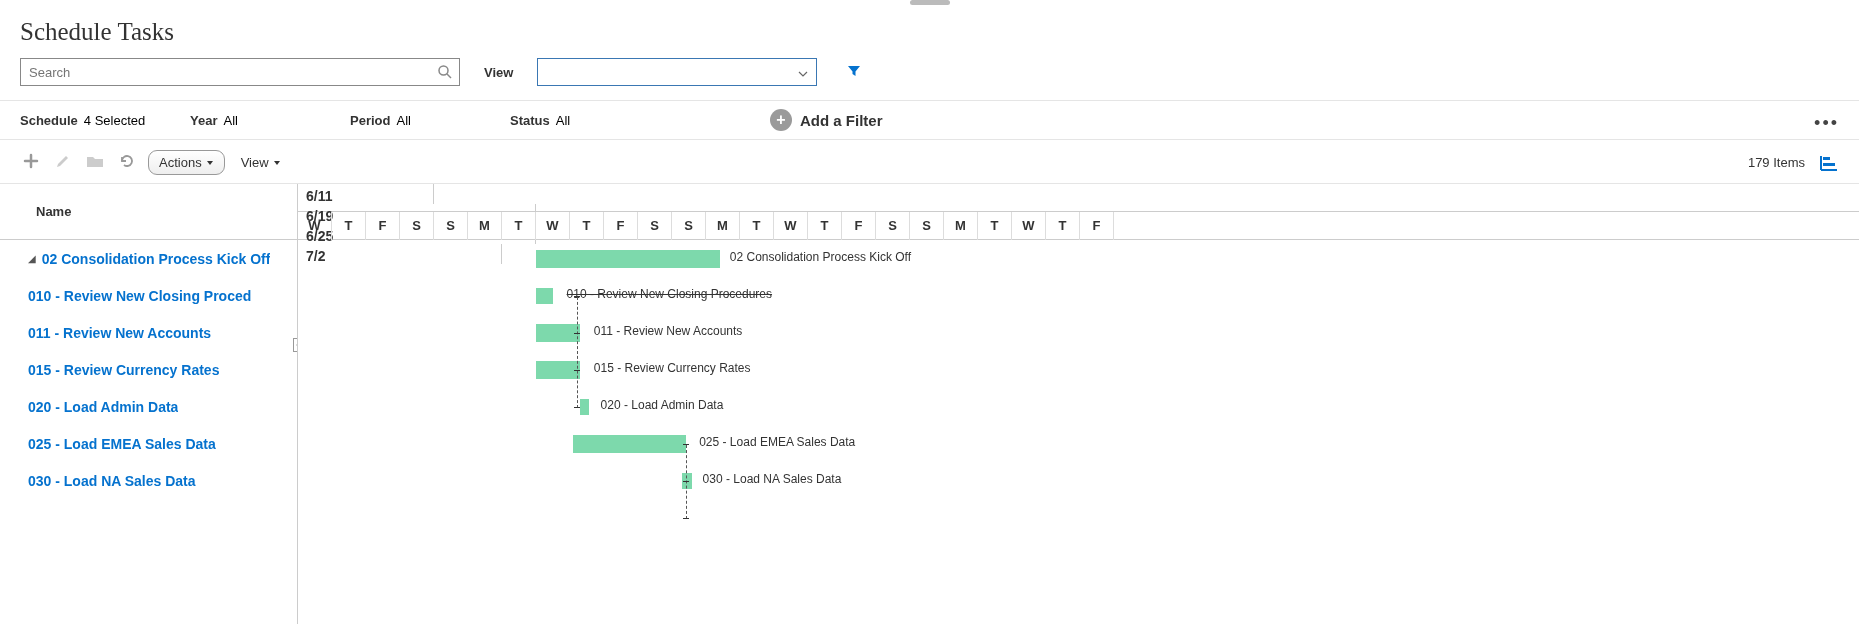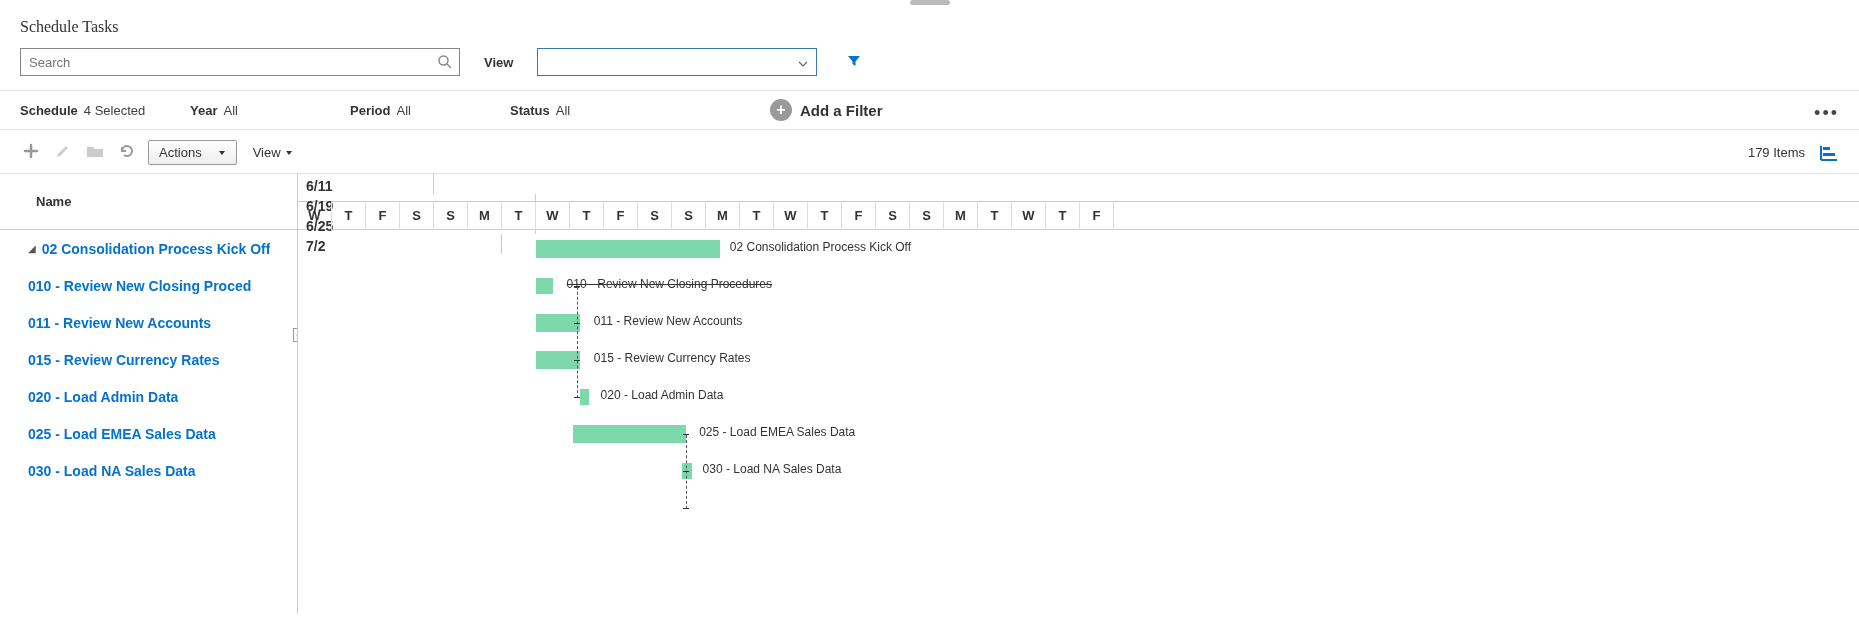--- a/index.html
+++ b/index.html
@@ -1,38 +1,38 @@
 <!DOCTYPE html>
 <html><head>
 <meta charset="utf-8">
 <style>
   * { box-sizing: border-box; }
   html, body { margin:0; padding:0; font-family: Arial, Helvetica, sans-serif; font-size:13px; color:#333; background:#fff; }
   .page { width:1859px; height:632px; position:relative; overflow:hidden; }
   .grip { position:absolute; top:0; left:50%; transform:translateX(-50%); width:40px; height:5px; background:#bbb; border-radius:3px; }
-  .title { font-family: Georgia, 'Times New Roman', serif; font-size:16px; color:#333; margin:18px 0 12px 20px; }
+  .title { font-family: Georgia, 'Times New Roman', serif; font-size:25px; color:#333; margin:18px 0 12px 20px; }
   .row1 { display:flex; align-items:center; padding:0 20px 14px 20px; gap:24px; }
   .search-wrap { position:relative; width:440px; height:28px; border:1px solid #888; display:flex; align-items:flex-end; }
   .search-wrap input { flex:1; border:none; outline:none; padding:0 28px 0 8px; font-size:13px; height:100%; background:transparent; }
   .search-ico { position:absolute; right:6px; top:5px; color:#888; }
   .view-lbl { font-weight:bold; font-size:13px; }
   .view-select { width:280px; height:28px; border:1px solid #3a77b3; background:#fff; position:relative; }
   .view-select .caret { position:absolute; right:8px; top:8px; color:#666; }
   .filter-ico { color:#0572ce; margin-left:6px; }
   .filters-bar { display:flex; align-items:center; border-top:1px solid #e5e5e5; border-bottom:1px solid #e5e5e5; padding:8px 20px; gap:0; position:relative; }
   .fcol { display:flex; flex-direction:row; gap:6px; padding-right:40px; }
   .fcol .h { font-weight:bold; font-size:13px; }
-  .fcol .v { color:#404040; font-size:13px; }
+  .fcol .v { color:#000000; font-size:13px; }
   .addfilter { display:flex; align-items:center; gap:8px; margin-left:120px; }
   .addfilter .circ { width:22px; height:22px; border-radius:50%; background:#9a9a9a; display:flex; align-items:center; justify-content:center; color:#fff; font-weight:bold; font-size:16px; line-height:1;}
   .addfilter .txt { font-weight:bold; font-size:15px; color:#333; }
   .dots { position:absolute; right:20px; top:12px; color:#444; font-size:18px; letter-spacing:2px; }
   .toolbar { display:flex; align-items:center; padding:10px 20px 8px 20px; gap:10px; border-bottom:1px solid #e5e5e5; position:relative; }
   .tb-ico { color:#999; width:22px; text-align:center; }
-  .actions-btn { border:1px solid #999; background:linear-gradient(#fff,#eee); padding:4px 10px; font-size:13px; display:flex; align-items:center; gap:16px; border-radius:2px;}
+  .actions-btn { border:1px solid #999; background:linear-gradient(#fff,#eee); padding:4px 10px; font-size:13px; display:flex; align-items:center; gap:4px; border-radius:9px;}
   .view-btn { padding:4px 6px; font-size:13px; display:flex; align-items:center; gap:4px; }
   .toolbar-right { position:absolute; right:20px; display:flex; align-items:center; gap:14px; }
   .items-count { font-size:13px; color:#333; }
   .gantt-ico svg { display:block; }
   
   .grid-area { display:flex; position:relative; height:440px; }
   .left-col { width:298px; flex:0 0 298px; border-right:1px solid #ccc; position:relative; overflow:hidden; }
   .left-header { height:56px; display:flex; align-items:center; padding-left:36px; font-weight:bold; border-bottom:1px solid #ccc; }
   .tree { }
   .tree-row { height:37px; display:flex; align-items:center; padding-left:28px; white-space:nowrap; overflow:hidden; }

